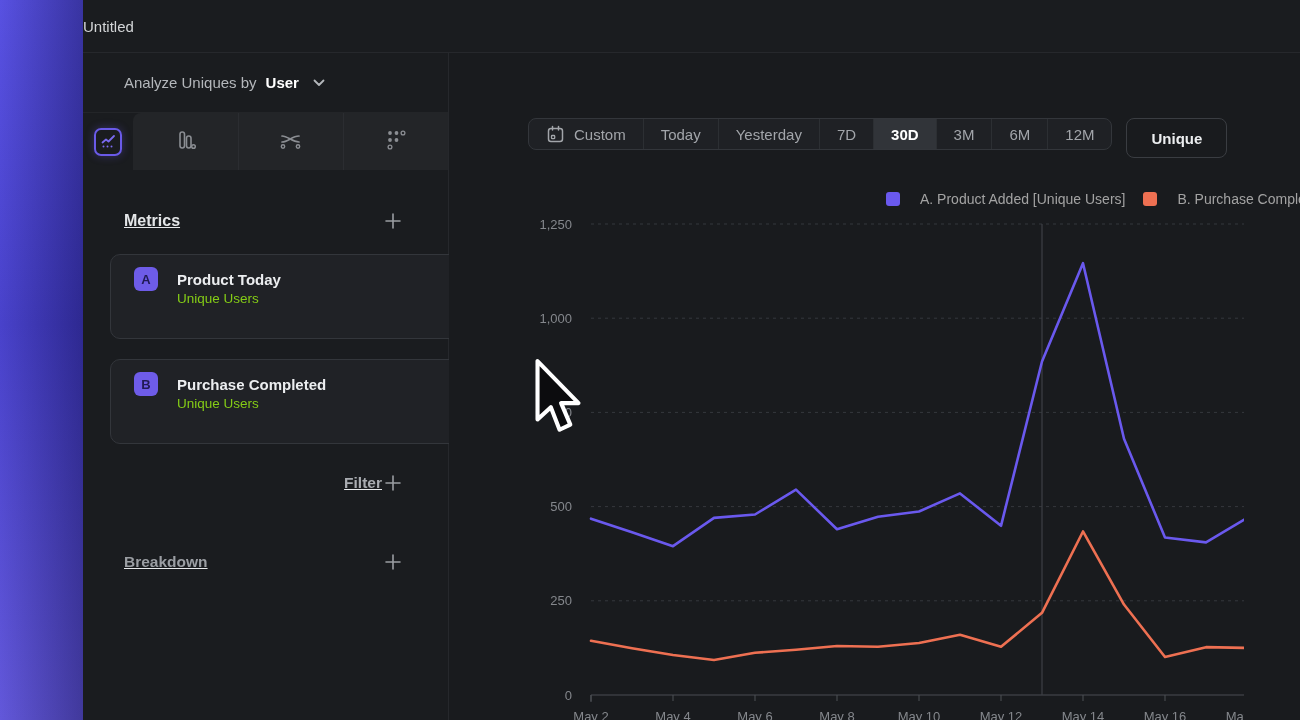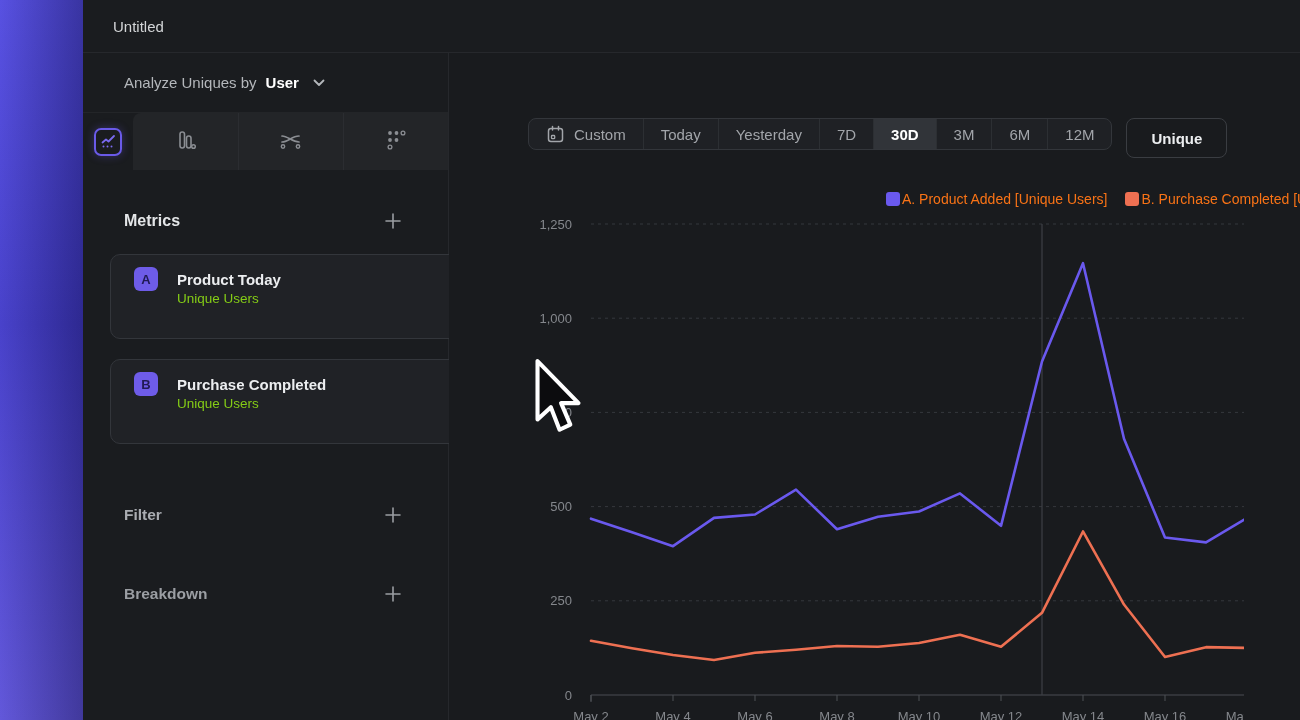--- a/index.html
+++ b/index.html
@@ -7,73 +7,73 @@
     font-family:"Liberation Sans", sans-serif; color:#e6e8ea; }
 
   .accent-strip { position:absolute; left:0; top:0; width:83px; height:720px;
     background:linear-gradient(180deg,#4f48e0 0%,#3f38c8 45%,#5a4fd8 100%); }
   .accent-strip::after { content:""; position:absolute; inset:0;
     background:linear-gradient(90deg, rgba(255,255,255,.05), rgba(0,0,0,.28)); }
 
   .app { position:absolute; left:83px; top:0; width:1217px; height:720px; }
 
   .header { height:53px; border-bottom:1px solid #26282c; display:flex; align-items:center;
-    padding-left:30px; background:#1a1c1f; }
+    background:#1a1c1f; }
   .header .title { font-size:15px; color:#d3d5d7; }
 
   .workspace { display:flex; height:667px; }
 
   
   .sidebar { width:366px; border-right:1px solid #26282c; background:#1a1c1f; position:relative; }
   .analyze-row { height:60px; display:flex; align-items:center; padding-left:41px;
     border-bottom:1px solid #232528; font-size:15px; color:#b4b7bb; gap:9px; }
   .analyze-value { color:#ffffff; font-weight:700; display:flex; align-items:center; gap:14px; cursor:pointer; }
 
   .tab-row { height:57px; display:flex; position:relative; }
   .tab { width:105px; display:flex; align-items:center; justify-content:center; cursor:pointer; }
   .tab-group { display:flex; background:#232528; border-radius:8px 0 0 0; }
   .tab-group .tab + .tab { border-left:1px solid #2b2d31; }
   .tab.selected .icon-box { width:28px; height:28px; border:2px solid #6a5ae8; border-radius:7px;
     display:flex; align-items:center; justify-content:center; box-shadow:0 0 8px rgba(106,90,232,.35); }
 
-  .section { padding:0 44px 0 41px; }
+  .section { padding:0 44px 0 41px;text-decoration:underline; }
   .section-head { display:flex; align-items:center; justify-content:space-between; }
   .metrics-head { margin-top:40px; font-size:16px; font-weight:700; color:#e4e6e8; }
   .plus-btn { width:22px; height:22px; display:flex; align-items:center; justify-content:center; cursor:pointer; }
 
   .metric-card { margin:0 27px; width:368px; height:85px; background:#202226;
     border:1px solid #33363b; border-radius:10px; padding:12px 16px 0 23px; position:relative; }
   .metric-card.first { margin-top:22px; }
   .metric-card + .metric-card { margin-top:20px; }
   .metric-top { display:flex; align-items:center; gap:10px; }
   .metric-badge { width:24px; height:24px; border-radius:6px; background:#6e5ce8; color:#211a56;
     font-size:13px; font-weight:700; display:flex; align-items:center; justify-content:center; }
   .metric-title { font-size:15px; font-weight:600; color:#eceef0; margin-left:9px; }
   .metric-sub { margin-left:43px; font-size:13.5px; color:#84cc16; }
   .kebab { position:absolute; right:16px; top:20px; cursor:pointer; padding:4px; }
 
-  .filter-head { margin-top:60px; font-size:15.5px; font-weight:600; color:#a9acb1; }
+  .filter-head { margin-top:28px; font-size:15.5px; font-weight:600; color:#a9acb1;justify-content:flex-end; }
   .breakdown-head { margin-top:57px; font-size:15.5px; font-weight:600; color:#9b9ea3; }
 
   
   .chart-panel { position:relative; width:795px; height:667px; background:#191b1e; }
 
   .range-bar { position:absolute; left:79px; top:65px; display:flex; align-items:flex-start; }
   .range-group { display:flex; height:32px; background:#1f2125; border:1px solid #33363b;
     border-radius:8px; overflow:hidden; }
   .range-btn { display:flex; align-items:center; gap:9px; padding:0 17px; font-size:15px;
     color:#a2a5aa; cursor:pointer; white-space:nowrap; }
   .range-btn + .range-btn { border-left:1px solid #2c2f33;text-align:center; }
   .range-btn.active { background:#313439; color:#ffffff; font-weight:700; }
   .compare-btn { margin-left:14px; height:40px; padding:0 24px; display:flex; align-items:center;
     border:1px solid #3a3d42; border-radius:8px; background:transparent; color:#eceef0;
     font-size:15px; font-weight:700; cursor:pointer; white-space:nowrap; }
 
   .legend { position:absolute; left:437px; top:138px; display:flex; gap:18px; white-space:nowrap; }
-  .legend-item { display:flex; align-items:center; gap:2px; font-size:14px; color:#f97316; }
+  .legend-item { display:flex; align-items:center; gap:20px; font-size:14px; color:#a3a3a3; }
   .legend-swatch { width:14px; height:14px; border-radius:3px; flex:0 0 auto; }
 
   .chart-svg { position:absolute; left:0; top:0; }
   .axis-label { font-family:"Liberation Sans", sans-serif; font-size:13px; fill:#84878c; }
 
   
   .cursor { position:absolute; left:531px; top:358px; width:52px; height:82px; z-index:50; }
 </style>
 </head>
 <body>

